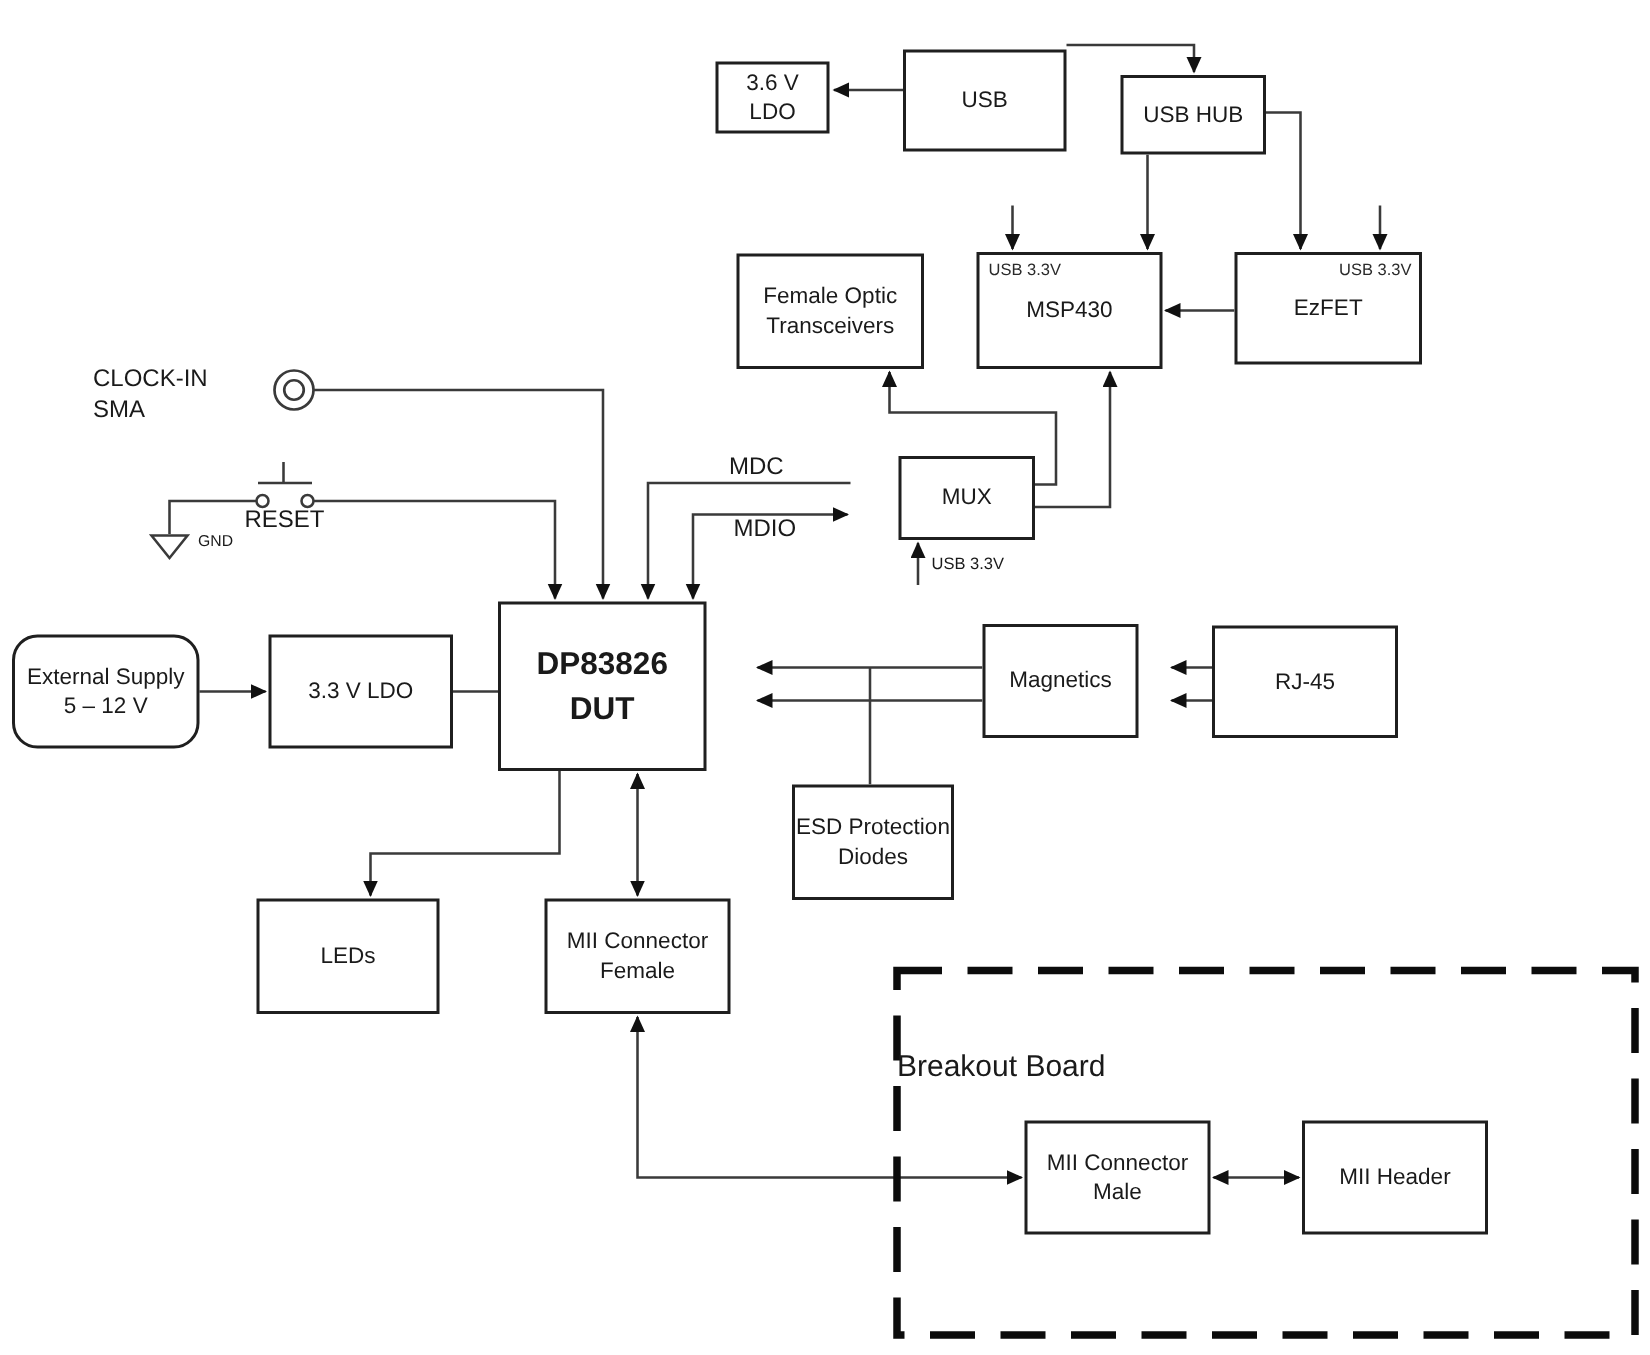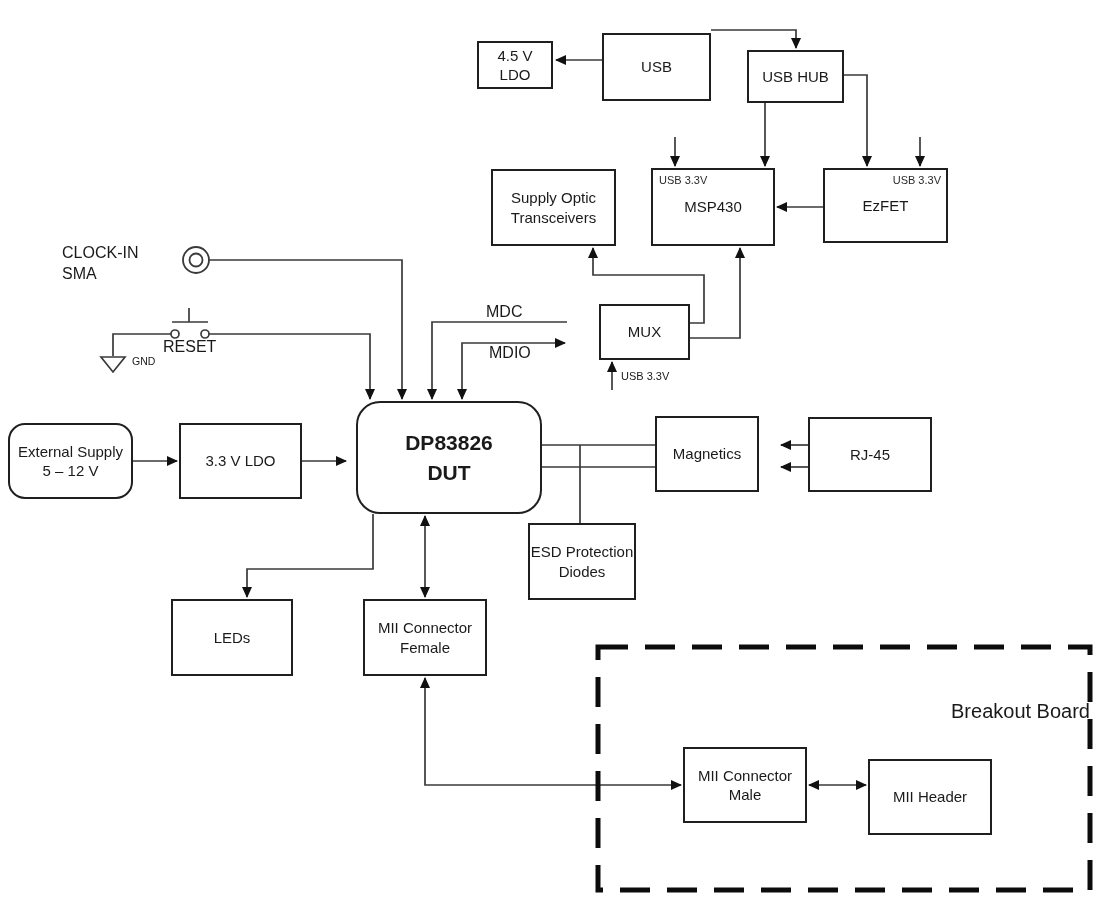--- a/index.html
+++ b/index.html
@@ -19,38 +19,38 @@
   .corner.tr{top:3px;right:5px;}
   .lbl{position:absolute;white-space:pre-line;}
   
   #b-usb{left:602px;top:9px;width:109px;height:68px;margin-top:24px;}
   #b-ldo-top{left:477px;top:41px;width:76px;height:48px;}
   #b-usbhub{left:747px;top:50px;width:97px;height:53px;}
   #b-fiber{left:491px;top:169px;width:125px;height:77px;}
   #b-msp430{left:651px;top:168px;width:124px;height:78px;}
   #b-ezfet{left:823px;top:168px;width:125px;height:75px;}
   #b-mux{left:567px;top:304px;width:91px;height:56px;margin-left:32px;}
-  #b-dut{left:356px;top:401px;width:186px;height:113px;border-radius:24px;}
+  #b-dut{left:332px;top:401px;width:139px;height:113px;}
   #b-extsupply{left:8px;top:423px;width:125px;height:76px;border-radius:17px;}
   #b-ldo-main{left:179px;top:423px;width:123px;height:76px;}
   #b-magnetics{left:655px;top:416px;width:104px;height:76px;text-align:right;}
   #b-rj45{left:808px;top:417px;width:124px;height:75px;}
   #b-esd{left:528px;top:523px;width:108px;height:77px;}
   #b-leds{left:171px;top:599px;width:122px;height:77px;}
   #b-miifemale{left:363px;top:599px;width:124px;height:77px;}
   #b-miimale{left:683px;top:747px;width:124px;height:76px;}
-  #b-miiheader{left:868px;top:747px;width:124px;height:76px;margin-top:12px;}
+  #b-miiheader{left:868px;top:747px;width:124px;height:76px;}
   
   #l-clockin{left:62px;top:243px;width:110px;font-size:16px;line-height:1.3;}
   #l-reset{left:163px;top:338px;font-size:16px;}
   #l-gnd{left:132px;top:355px;font-size:10.5px;}
   #l-mdc{left:486px;top:303px;font-size:16px;}
   #l-mdio{left:489px;top:344px;font-size:16px;}
   #l-muxpwr{left:621px;top:370px;font-size:11px;}
-  #l-breakout{left:598px;top:700px;width:492px;text-align:right;font-size:20px;}
+  #l-breakout{left:598px;top:700px;width:492px;text-align:left;font-size:20px;}
 </style>
 </head>
 <body>
 
 <svg id="wires" viewBox="0 0 1100 903" xmlns="http://www.w3.org/2000/svg">
   <defs>
     <marker id="ah" markerWidth="13" markerHeight="12" refX="10" refY="5" orient="auto-start-reverse" markerUnits="userSpaceOnUse">
       <path d="M0,0 L11,5 L0,10 z" fill="#111111"></path>
     </marker>
   </defs>
@@ -90,24 +90,24 @@
     <circle cx="175" cy="334" r="4" fill="#fff"></circle>
     <circle cx="205" cy="334" r="4" fill="#fff"></circle>
 
     <polygon points="101,357 125,357 113,372"></polygon>
 
     <rect x="598" y="647" width="492" height="243" stroke="#0c0c0c" stroke-width="5" stroke-dasharray="30 17"></rect>
   </g>
 </svg>
 
 <div class="box" id="b-usb"><span>USB</span></div>
-<div class="box" id="b-ldo-top"><span>4.5 V
+<div class="box" id="b-ldo-top"><span>3.6 V
 LDO</span></div>
 <div class="box" id="b-usbhub"><span>USB HUB</span></div>
-<div class="box" id="b-fiber"><span>Supply Optic
+<div class="box" id="b-fiber"><span>Female Optic
 Transceivers</span></div>
 <div class="box" id="b-msp430">
   <span class="corner tl">USB 3.3V</span>
   <span>MSP430</span>
 </div>
 <div class="box" id="b-ezfet">
   <span class="corner tr">USB 3.3V</span>
   <span>EzFET</span>
 </div>
 <div class="box" id="b-mux"><span>MUX</span></div>

